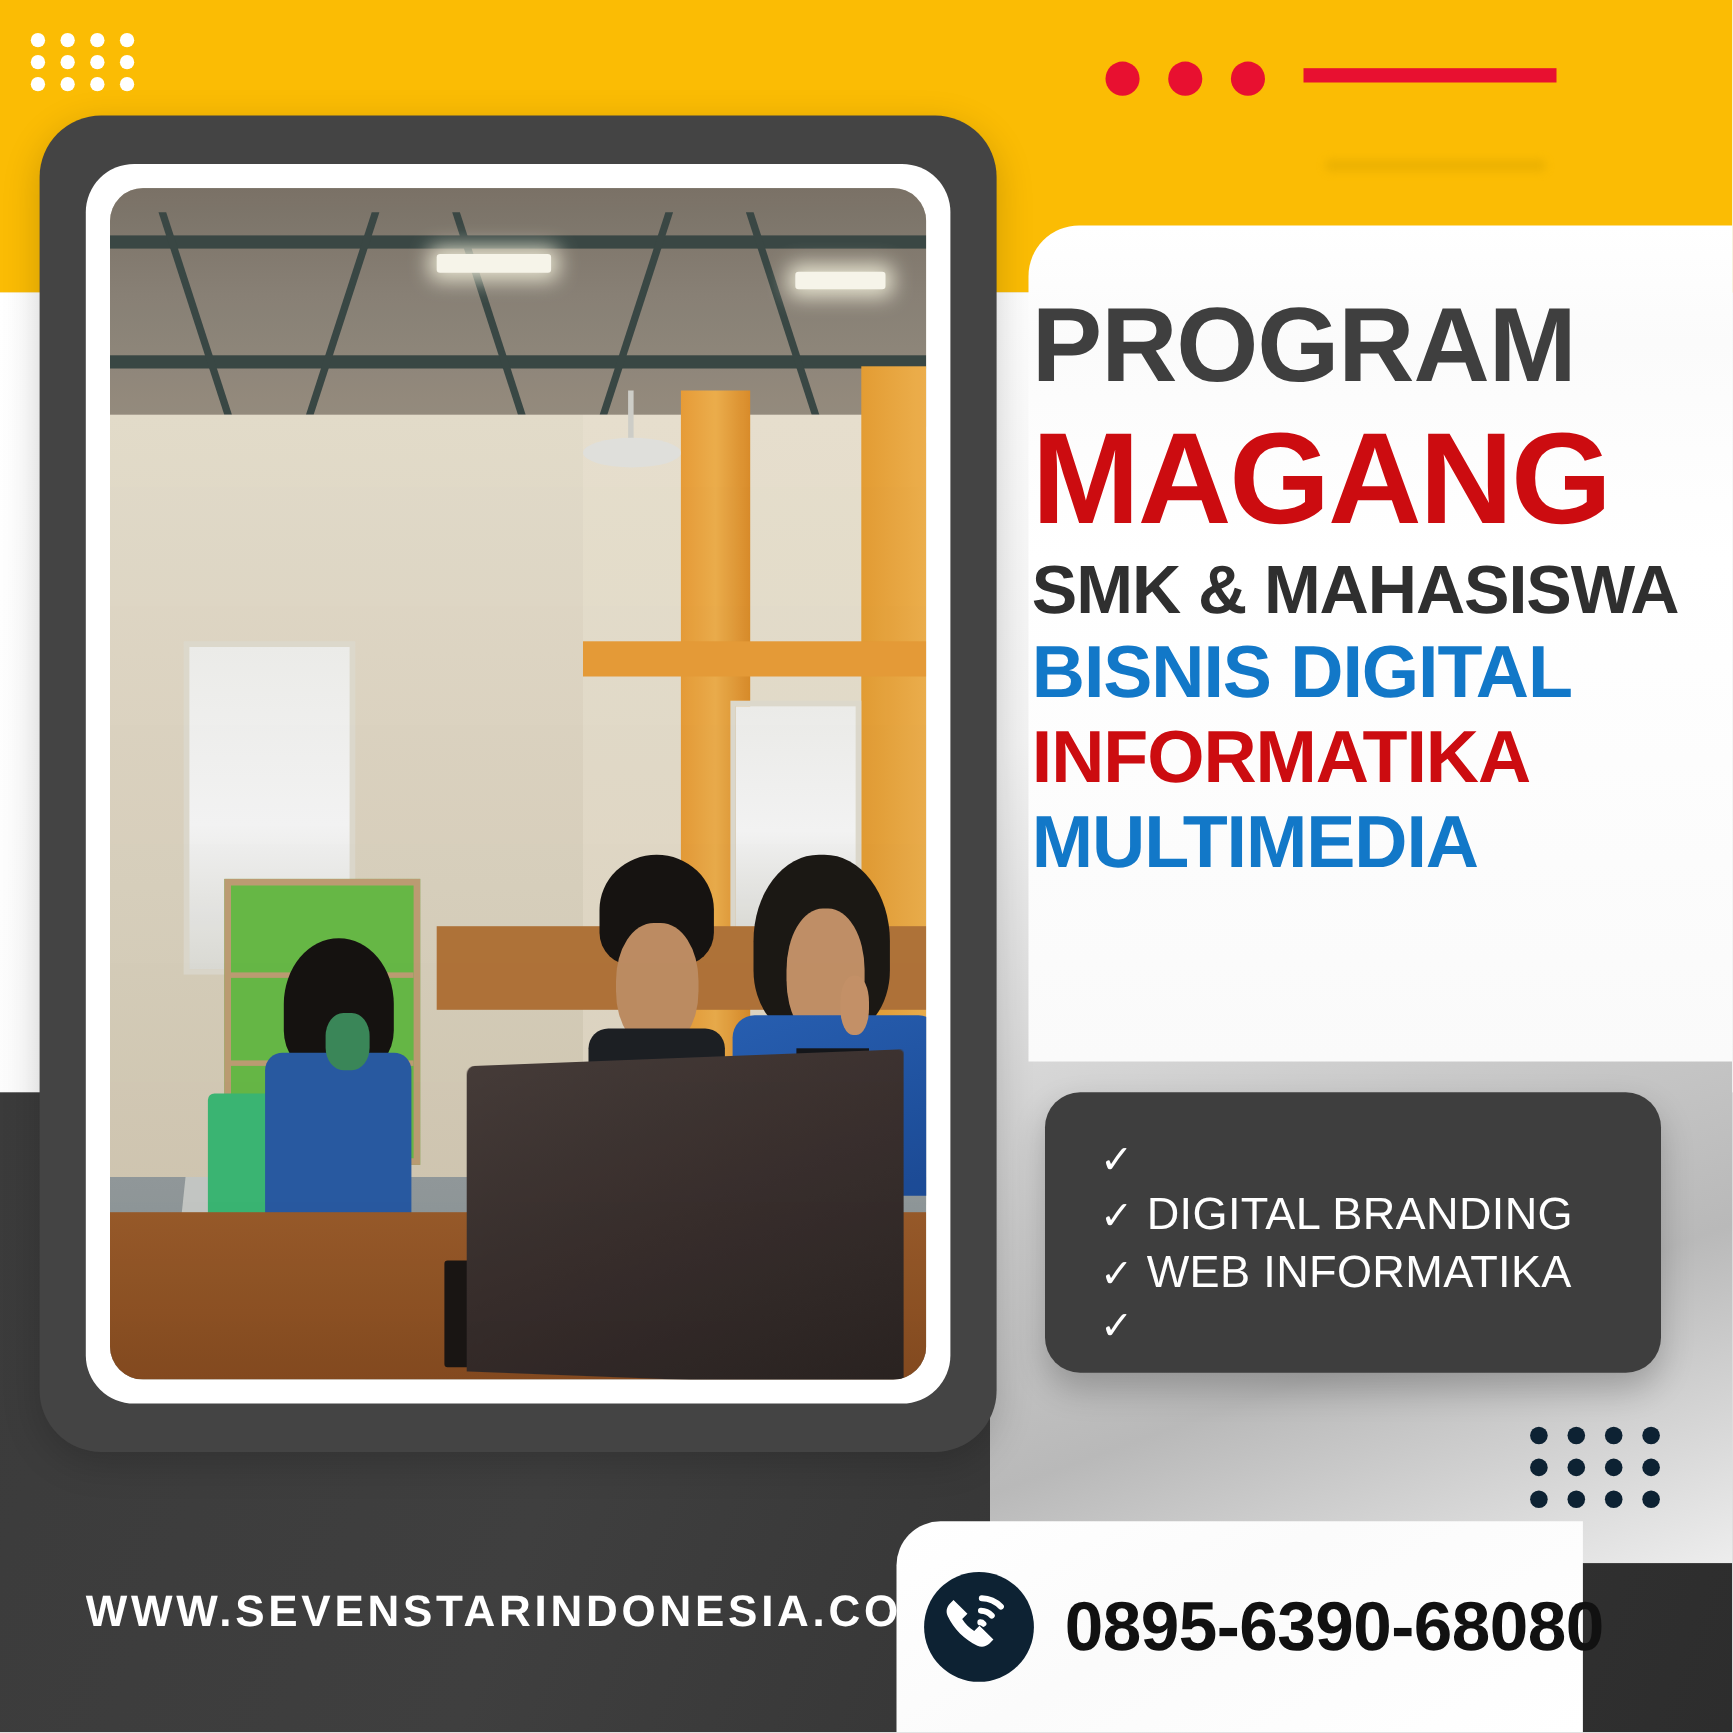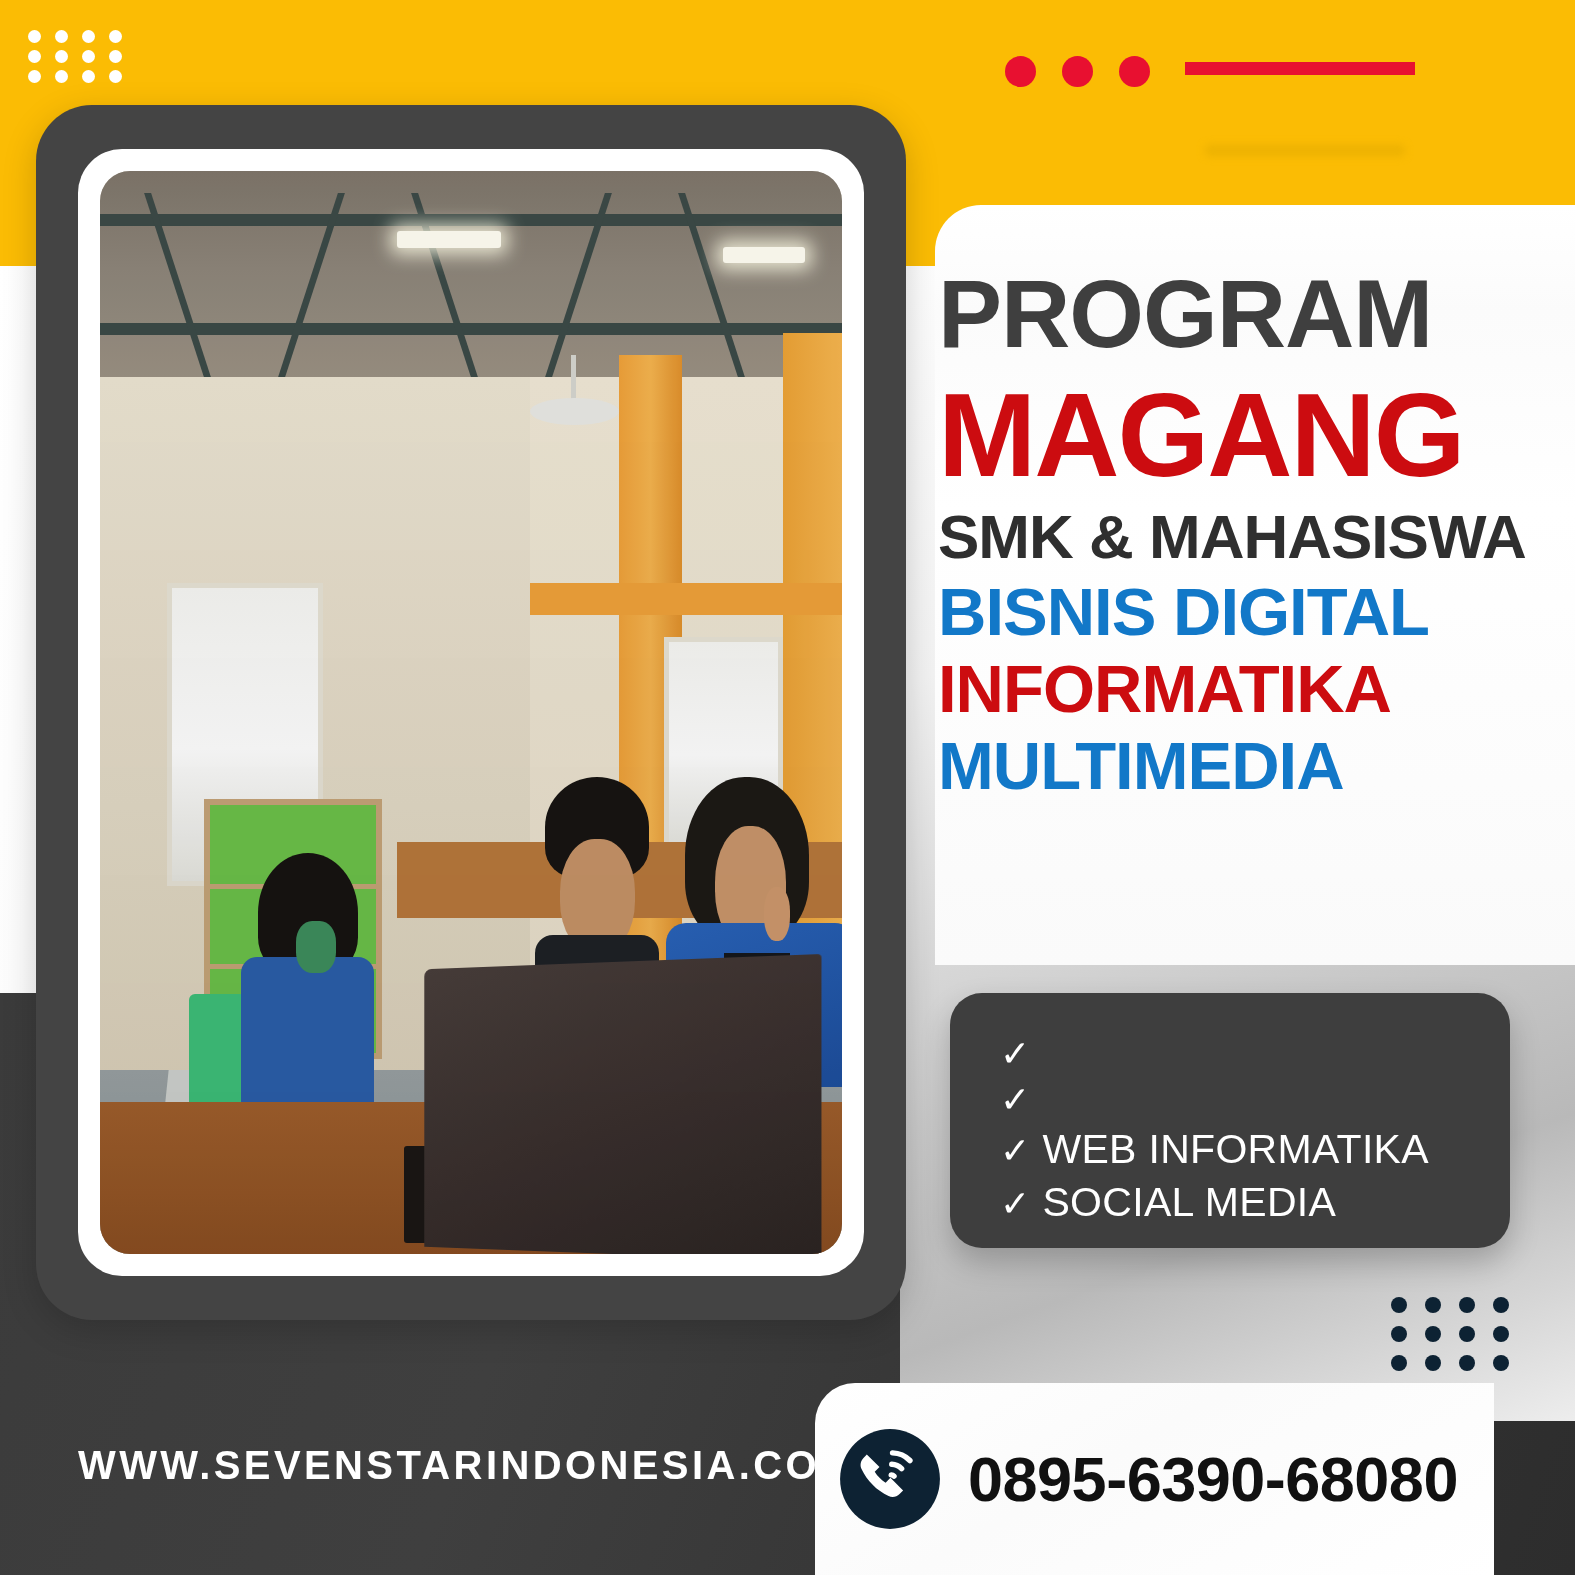--- a/index.html
+++ b/index.html
@@ -144,21 +144,21 @@
   }
   .svc-item { display:flex; align-items:baseline; gap:12px; color:#ffffff; font-size:41px; line-height:1.28; font-weight:400; letter-spacing:.3px; }
   .svc-check { font-size:36px; font-weight:300; }
 
   
   .website {
     position:absolute; left:78px; top:1443px;
     color:#ffffff; font-size:40px; font-weight:700; letter-spacing:3.4px;
   }
   .phone-card {
-    position:absolute; left:815px; top:1383px; width:679px; height:192px;
+    position:absolute; left:815px; top:1383px; width:624px; height:192px;
     background:linear-gradient(150deg,#ffffff 0%,#fbfbfb 42%,#ffffff 100%);
     border-radius:40px 0 0 0;
     display:flex; align-items:center; padding-left:23px; gap:26px;
   }
   .phone-icon { width:104px; height:104px; flex:0 0 104px; }
   .phone-number { font-size:63px; font-weight:700; color:#111111; letter-spacing:-0.5px; white-space:nowrap; }
 </style>
 </head>
 <body>
 
@@ -283,28 +283,28 @@
     <div class="hl-line hl-informatika">INFORMATIKA</div>
     <div class="hl-line hl-multimedia">MULTIMEDIA</div>
   </div>
 
   <div class="services">
     <div class="svc-item">
       <span class="svc-check">✓</span>
     </div>
     <div class="svc-item">
       <span class="svc-check">✓</span>
+      <span>DIGITAL BRANDING</span>
     </div>
     <div class="svc-item">
       <span class="svc-check">✓</span>
       <span>WEB INFORMATIKA</span>
     </div>
     <div class="svc-item">
       <span class="svc-check">✓</span>
-      <span>SOCIAL MEDIA</span>
     </div>
   </div>
 
   <div class="dotgrid dots-bottomright">
     <span></span>
       <span></span>
       <span></span>
       <span></span>
     <span></span>
       <span></span>

